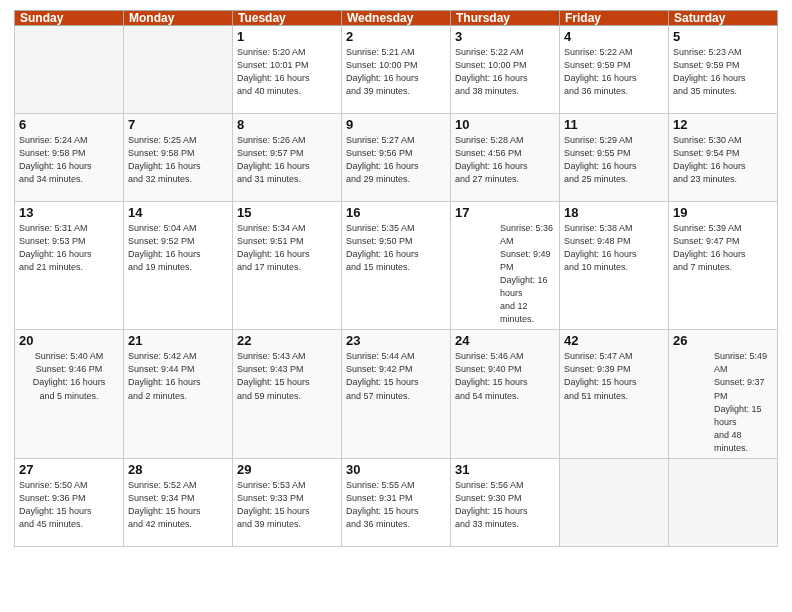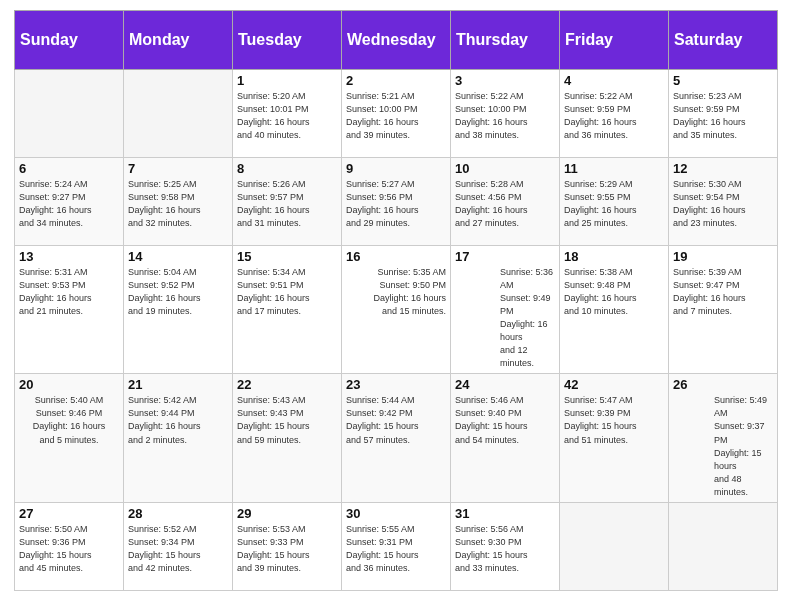--- a/index.html
+++ b/index.html
@@ -43,25 +43,25 @@
     .location {
       font-size: 14px;
       color: #333;
     }
     .calendar {
       width: 100%;
       border-collapse: collapse;
       table-layout: fixed;
     }
     .calendar th {
-      background: #6d28d9;
+      background: #c2410c;
       color: #fff;
       text-align: left;
-      padding: 20px 5px;
-      font-size: 16px;
+      padding: 0 5px;
+      font-size: 12px;
       border: 1px solid #aaa;
     }
     .calendar td {
       border: 1px solid #ccc;
       vertical-align: top;
       padding: 3px 4px;
       font-size: 9.5px;
       color: #222;
       height: 88px;
     }
@@ -138,21 +138,21 @@
             <div class="day-info" style="white-space: pre-line;">Sunrise: 5:23 AM
 Sunset: 9:59 PM
 Daylight: 16 hours
 and 35 minutes.</div>
           </td>
         </tr>
         <tr class="row-shade">
           <td>
             <span class="day-num">6</span>
             <div class="day-info" style="white-space: pre-line;">Sunrise: 5:24 AM
-Sunset: 9:27 PM
+Sunset: 9:58 PM
 Daylight: 16 hours
 and 34 minutes.</div>
           </td>
           <td>
             <span class="day-num">7</span>
             <div class="day-info" style="white-space: pre-line;">Sunrise: 5:25 AM
 Sunset: 9:58 PM
 Daylight: 16 hours
 and 32 minutes.</div>
           </td>
@@ -209,21 +209,21 @@
           </td>
           <td>
             <span class="day-num">15</span>
             <div class="day-info" style="white-space: pre-line;">Sunrise: 5:34 AM
 Sunset: 9:51 PM
 Daylight: 16 hours
 and 17 minutes.</div>
           </td>
           <td>
             <span class="day-num">16</span>
-            <div class="day-info" style="white-space: pre-line; text-align: right;">Sunrise: 5:35 AM
+            <div class="day-info" style="white-space: pre-line;">Sunrise: 5:35 AM
 Sunset: 9:50 PM
 Daylight: 16 hours
 and 15 minutes.</div>
           </td>
           <td>
             <span class="day-num">17</span>
             <div class="day-info" style="white-space: pre-line; margin-left: 45px;">Sunrise: 5:36 AM
 Sunset: 9:49 PM
 Daylight: 16 hours
 and 12 minutes.</div>

